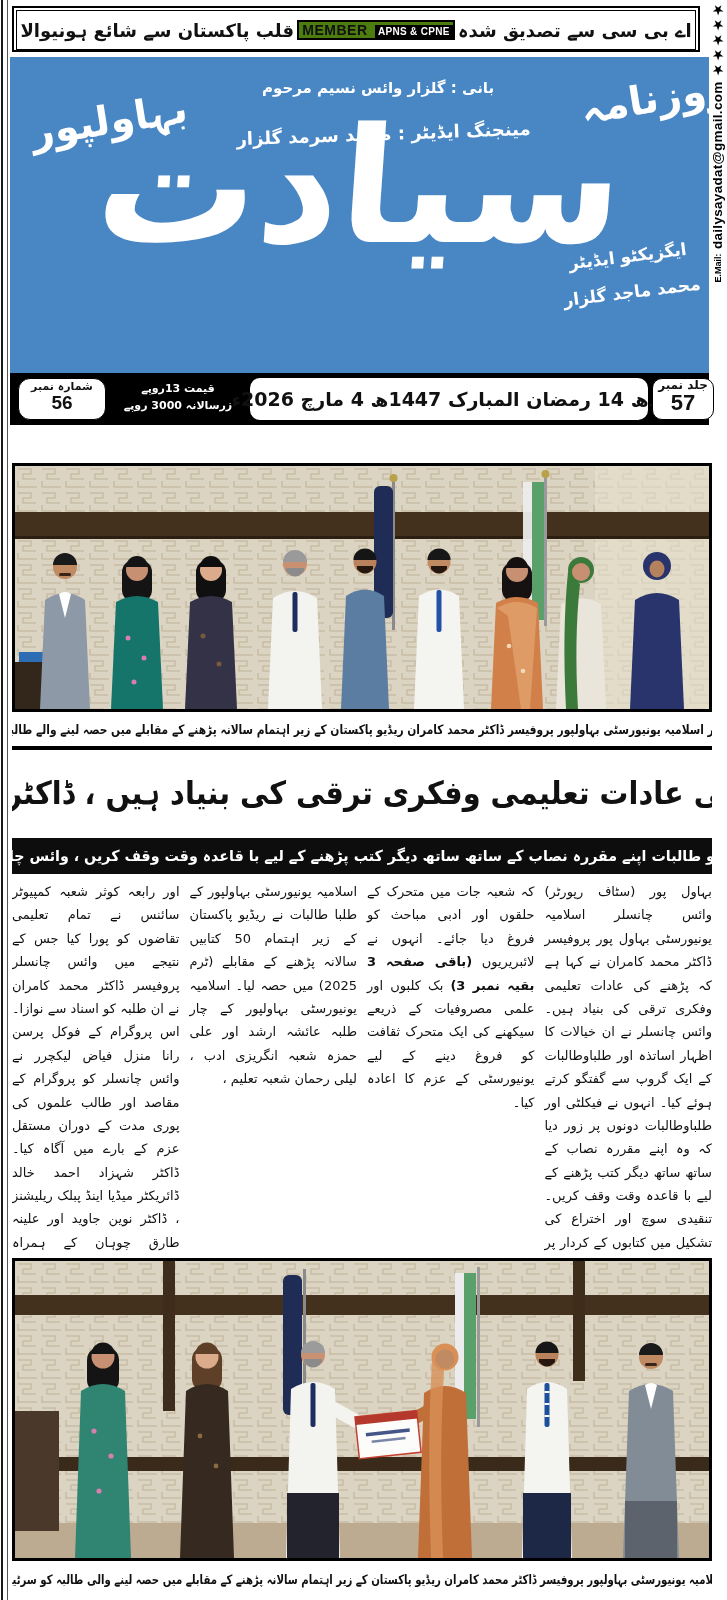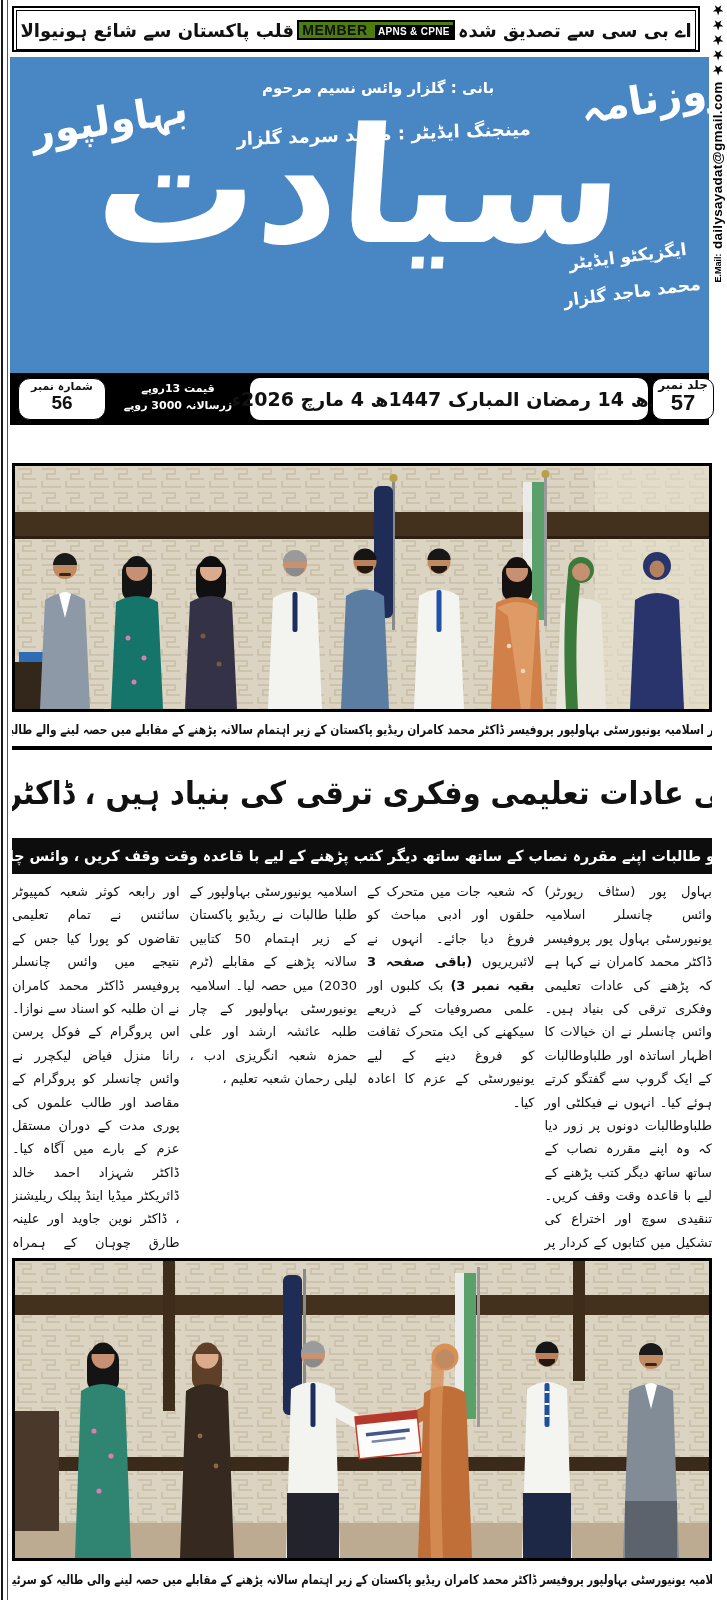--- a/index.html
+++ b/index.html
@@ -240,21 +240,21 @@
 <div class="abs" id="article-body">
   <div class="col">
     <span>بہاول پور (سٹاف رپورٹر) وائس چانسلر اسلامیہ یونیورسٹی بہاول پور پروفیسر ڈاکٹر محمد کامران نے کہا ہے کہ پڑھنے کی عادات تعلیمی وفکری ترقی کی بنیاد ہیں۔ وائس چانسلر نے ان خیالات کا اظہار اساتذہ اور طلباوطالبات کے ایک گروپ سے گفتگو کرتے ہوئے کیا۔ انہوں نے فیکلٹی اور طلباوطالبات دونوں پر زور دیا کہ وہ اپنے مقررہ نصاب کے ساتھ ساتھ دیگر کتب پڑھنے کے لیے با قاعدہ وقت وقف کریں۔ تنقیدی سوچ اور اختراع کی تشکیل میں کتابوں کے کردار پر روشنی ڈالتے ہوئے انہوں نے کہا</span>
   </div>
   <div class="col">
     <span>کہ شعبہ جات میں متحرک کے حلقوں اور ادبی مباحث کو فروغ دیا جائے۔ انہوں نے لائبریریوں</span>
     <span class="note">(باقی صفحہ 3 بقیہ نمبر 3)</span>
     <span>بک کلبوں اور علمی مصروفیات کے ذریعے سیکھنے کی ایک متحرک ثقافت کو فروغ دینے کے لیے یونیورسٹی کے عزم کا اعادہ کیا۔</span>
   </div>
   <div class="col">
-    <span>اسلامیہ یونیورسٹی بہاولپور کے طلبا طالبات نے ریڈیو پاکستان کے زیر اہتمام 50 کتابیں سالانہ پڑھنے کے مقابلے (ٹرم 2030) میں حصہ لیا۔ اسلامیہ یونیورسٹی بہاولپور کے چار طلبہ عائشہ ارشد اور علی حمزہ شعبہ انگریزی ادب ، لیلی رحمان شعبہ تعلیم ،</span>
+    <span>اسلامیہ یونیورسٹی بہاولپور کے طلبا طالبات نے ریڈیو پاکستان کے زیر اہتمام 50 کتابیں سالانہ پڑھنے کے مقابلے (ٹرم 2025) میں حصہ لیا۔ اسلامیہ یونیورسٹی بہاولپور کے چار طلبہ عائشہ ارشد اور علی حمزہ شعبہ انگریزی ادب ، لیلی رحمان شعبہ تعلیم ،</span>
   </div>
   <div class="col">
     <span>اور رابعہ کوثر شعبہ کمپیوٹر سائنس نے تمام تعلیمی تقاضوں کو پورا کیا جس کے نتیجے میں وائس چانسلر پروفیسر ڈاکٹر محمد کامران نے ان طلبہ کو اسناد سے نوازا۔ اس پروگرام کے فوکل پرسن رانا منزل فیاض لیکچرر نے وائس چانسلر کو پروگرام کے مقاصد اور طالب علموں کی پوری مدت کے دوران مستقل عزم کے بارے میں آگاہ کیا۔ ڈاکٹر شہزاد احمد خالد ڈائریکٹر میڈیا اینڈ پبلک ریلیشنز ، ڈاکٹر نوین جاوید اور علینہ طارق چوہان کے ہمراہ اسسمنٹ کمیٹی ممبران بھی موجود تھے۔</span>
   </div>
 </div>
 
 <div class="abs photo-frame" id="photo2">
   <svg viewBox="0 0 694 297" preserveAspectRatio="none">
     <rect width="694" height="297" fill="url(#wallA)"></rect>
     <rect y="34" width="694" height="20" fill="#43301d"></rect>

